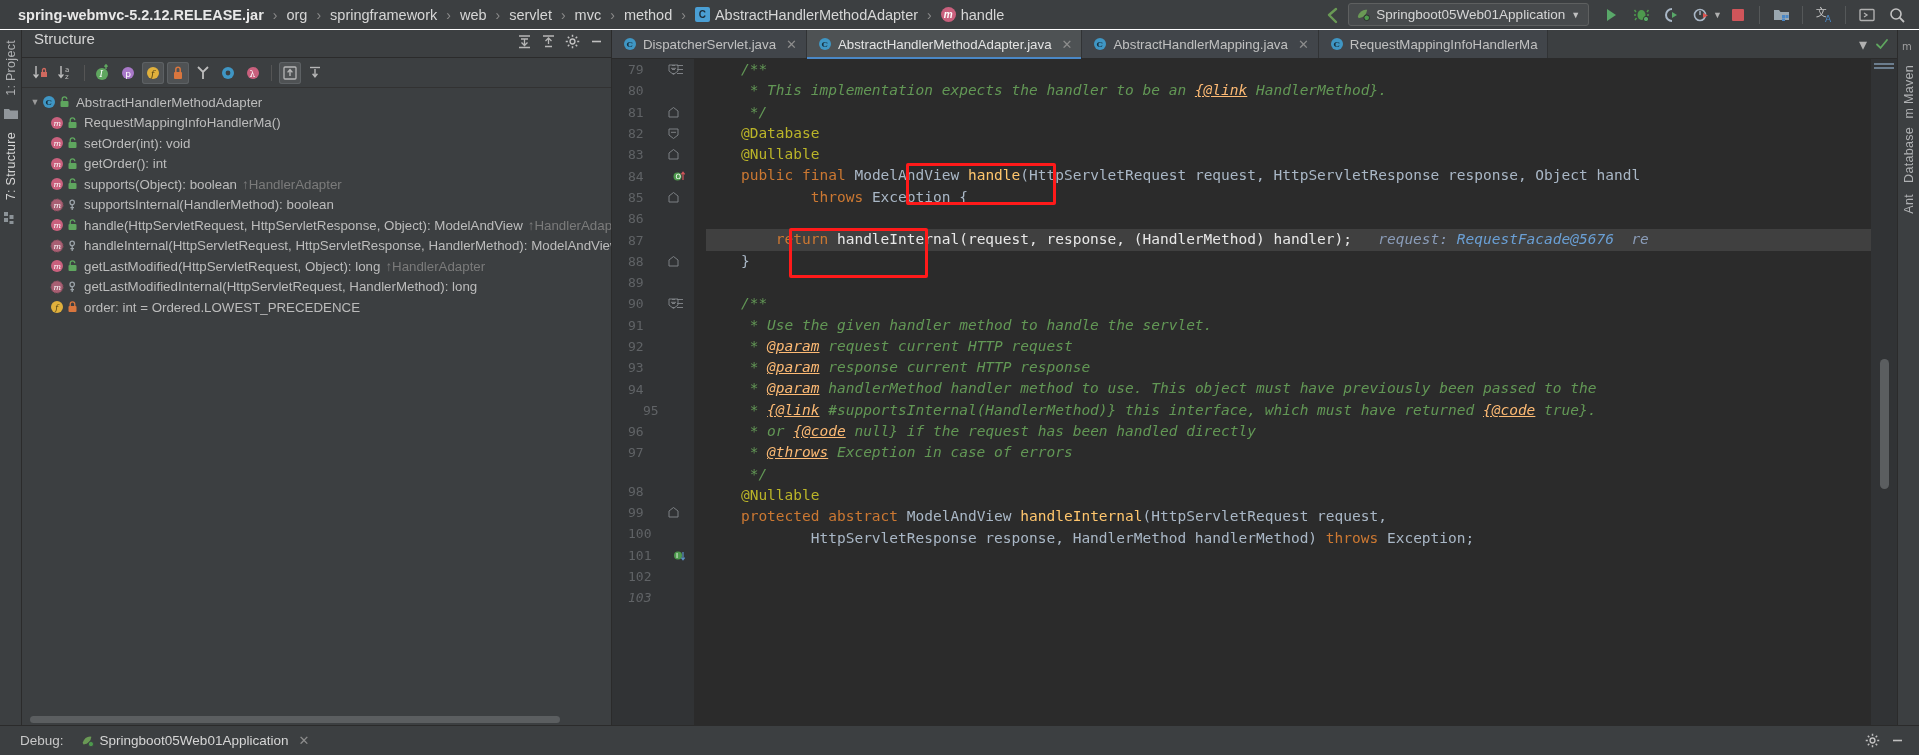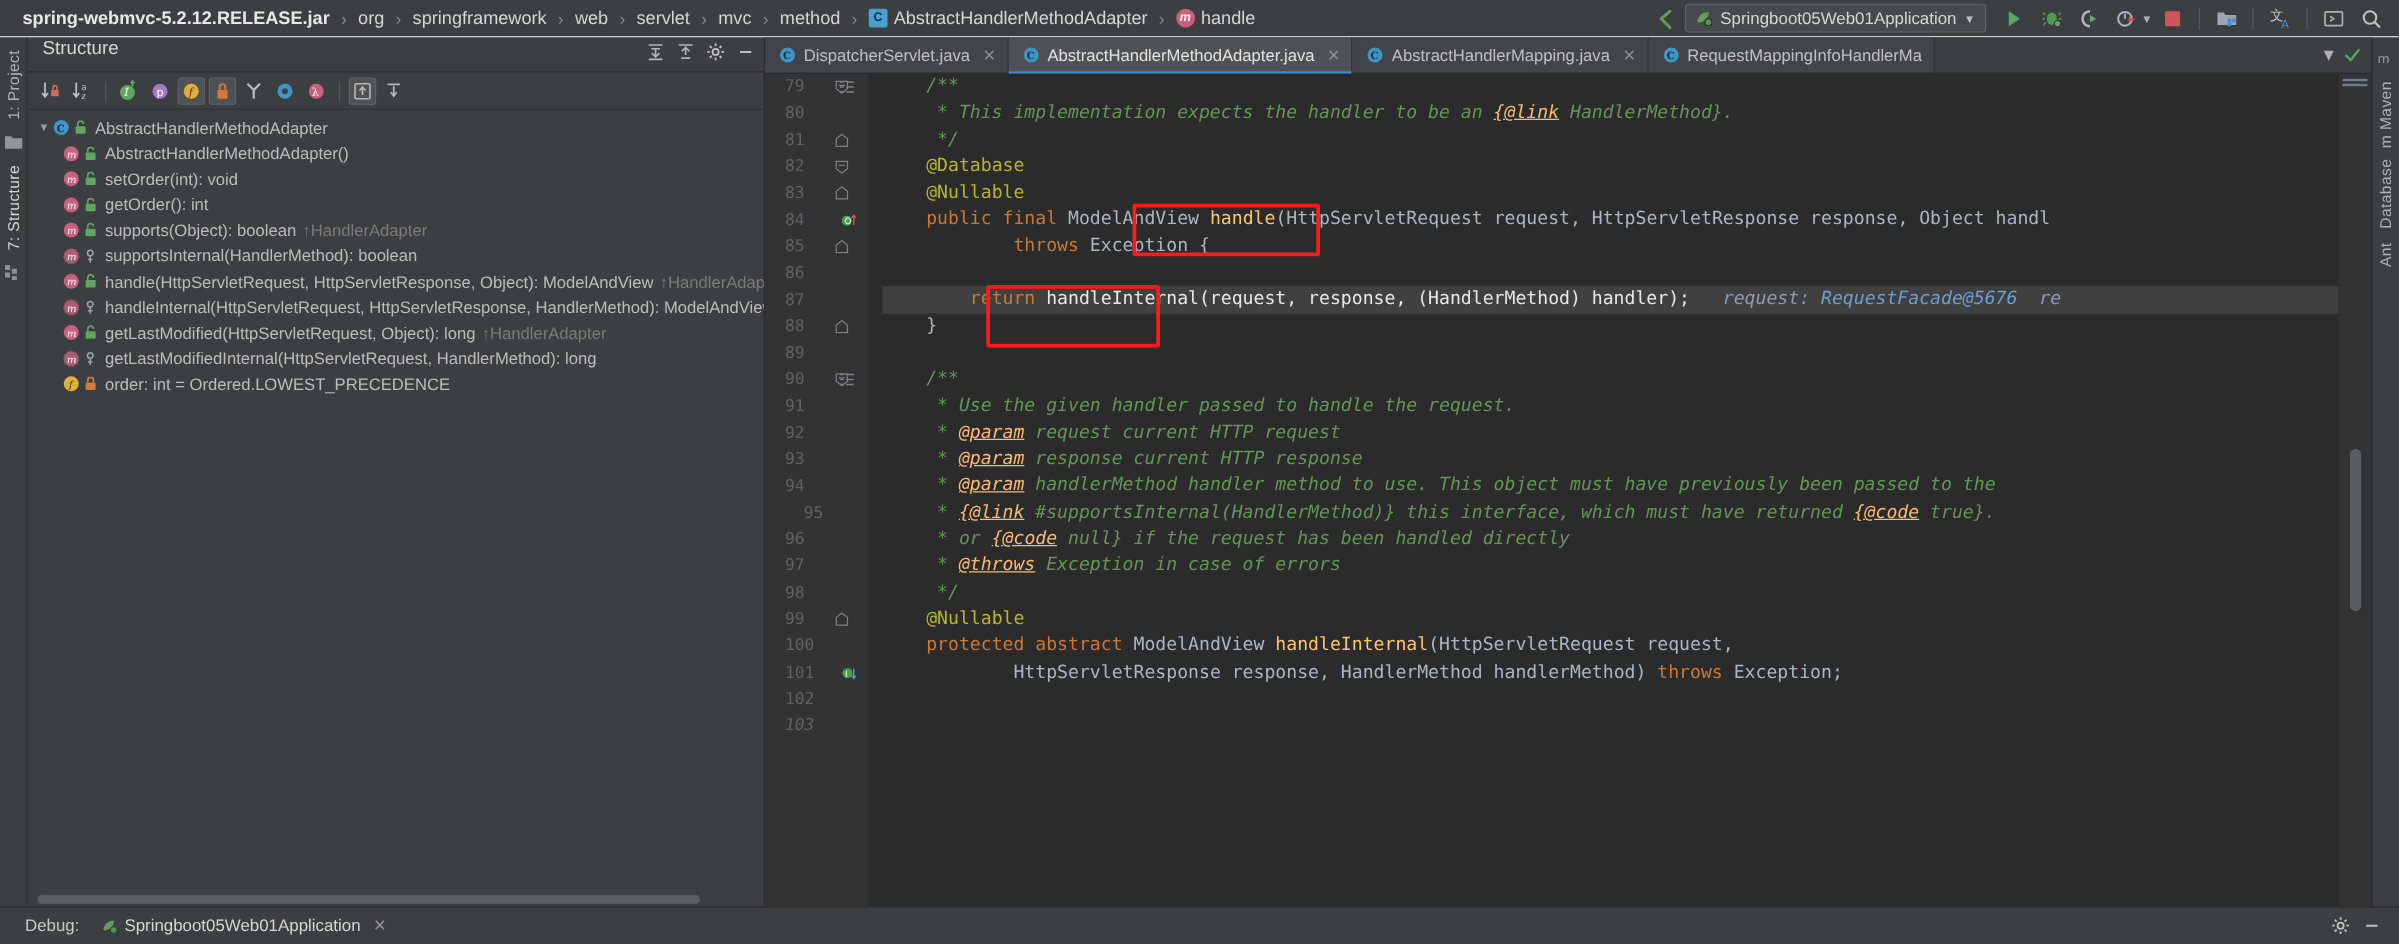--- a/index.html
+++ b/index.html
@@ -413,21 +413,21 @@
                   <circle cx="7" cy="7" r="6" fill="#c9607d"></circle>
                   <text x="3.6" y="10.4" font-size="8" fill="#ffffff" font-family="DejaVu Serif" font-style="italic">m</text>
                 </svg>
               </span>
               <span class="lock">
                 <svg width="11" height="12" viewBox="0 0 11 12">
                   <rect x="1.5" y="5" width="8" height="6" fill="#5fa65f" rx="1"></rect>
                   <path d="M3.2 5 L3.2 3.2 A2.3 2.3 0 0 1 7.8 3.2" stroke="#5fa65f" stroke-width="1.3" fill="none"></path>
                 </svg>
               </span>
-              <span>AbstractHandlerMethodAdapter()</span>
+              <span>RequestMappingInfoHandlerMa()</span>
             </div>
             <div class="trow indent1">
               <span class="ic">
                 <svg width="14" height="14" viewBox="0 0 14 14">
                   <circle cx="7" cy="7" r="6" fill="#c9607d"></circle>
                   <text x="3.6" y="10.4" font-size="8" fill="#ffffff" font-family="DejaVu Serif" font-style="italic">m</text>
                 </svg>
               </span>
               <span class="lock">
                 <svg width="11" height="12" viewBox="0 0 11 12">
@@ -726,21 +726,21 @@
               </div>
               <div class="gutter-row" style="position: relative;">
                 <span style="position:absolute;left:31px;">95</span>
               </div>
               <div class="gutter-row" style="position: relative;">
                 <span style="position:absolute;left:16px;">96</span>
               </div>
               <div class="gutter-row" style="position: relative;">
                 <span style="position:absolute;left:16px;">97</span>
               </div>
-              <div class="gutter-row" style="position: relative;">
+              <div class="gutter-row" style="position: relative; margin-top: 17px;">
                 <span style="position:absolute;left:16px;">98</span>
               </div>
               <div class="gutter-row" style="position: relative;">
                 <span style="position:absolute;left:56px;">
                   <svg width="11" height="11" viewBox="0 0 11 11">
                     <path d="M1 10 L10 10 L10 4 L5.5 .5 L1 4 Z" stroke="#7d8084" stroke-width="1" fill="none"></path>
                   </svg>
                 </span>
                 <span style="position:absolute;left:16px;">99</span>
               </div>
@@ -773,21 +773,21 @@
               <div class="cline"><span class="cmt">     */</span></div>
               <div class="cline">    <span class="ann">@Database</span></div>
               <div class="cline">    <span class="ann">@Nullable</span></div>
               <div class="cline">    <span class="kw">public final </span><span class="ident">ModelAndView </span><span class="fn">handle</span><span class="ident">(HttpServletRequest request, HttpServletResponse response, Object handl</span></div>
               <div class="cline">            <span class="kw">throws </span><span class="ident">Exception {</span></div>
               <div class="cline">&nbsp;</div>
               <div class="cline sel">        <span class="kw">return </span><span class="selwhite">handleInternal(request, response, (HandlerMethod) handler);</span><span class="dbg">   request: </span><span class="dbgv">RequestFacade@5676</span><span class="dbg">  re</span></div>
               <div class="cline"><span class="ident">    }</span></div>
               <div class="cline">&nbsp;</div>
               <div class="cline">    <span class="cmt">/**</span></div>
-              <div class="cline"><span class="cmt">     * </span><span class="cmt">Use the given handler passed to handle the request.</span></div>
+              <div class="cline"><span class="cmt">     * </span><span class="cmt">Use the given handler method to handle the servlet.</span></div>
               <div class="cline"><span class="cmt">     * </span><span class="tag">@param</span><span class="cmt"> request current HTTP request</span></div>
               <div class="cline"><span class="cmt">     * </span><span class="tag">@param</span><span class="cmt"> response current HTTP response</span></div>
               <div class="cline"><span class="cmt">     * </span><span class="tag">@param</span><span class="cmt"> handlerMethod handler method to use. This object must have previously been passed to the</span></div>
               <div class="cline"><span class="cmt">     * </span><span class="tag">{@link</span><span class="cmt"> #supportsInternal(HandlerMethod)} this interface, which must have returned </span><span class="tag">{@code</span><span class="cmt"> true}.</span></div>
               <div class="cline"><span class="cmt">     * </span><span class="cmt">or </span><span class="tag">{@code</span><span class="cmt"> null} if the request has been handled directly</span></div>
               <div class="cline"><span class="cmt">     * </span><span class="tag">@throws</span><span class="cmt"> Exception in case of errors</span></div>
               <div class="cline"><span class="cmt">     */</span></div>
               <div class="cline">    <span class="ann">@Nullable</span></div>
               <div class="cline">    <span class="kw">protected abstract </span><span class="ident">ModelAndView </span><span class="fn">handleInternal</span><span class="ident">(HttpServletRequest request,</span></div>
               <div class="cline">            <span class="ident">HttpServletResponse response, HandlerMethod handlerMethod) </span><span class="kw">throws </span><span class="ident">Exception;</span></div>

